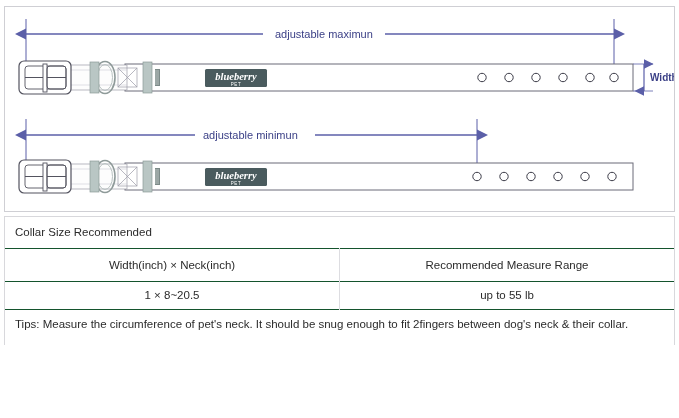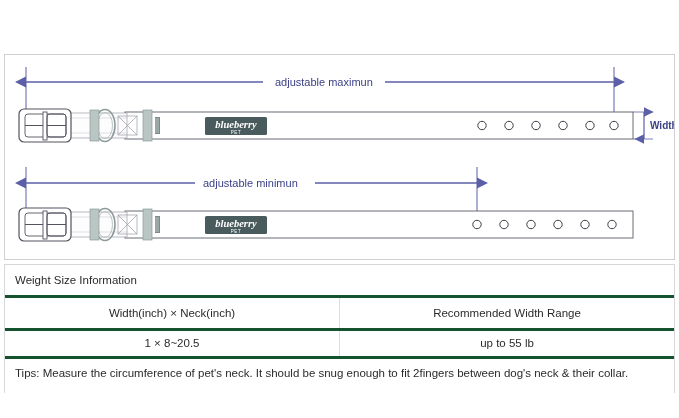--- a/index.html
+++ b/index.html
@@ -7,21 +7,20 @@
     margin: 0; padding: 0;
     background: #ffffff;
     font-family: "Liberation Sans", sans-serif;
   }
   #page {
     position: relative;
     width: 679px;
     height: 345px;
     background: #ffffff;
     overflow: hidden;
-    margin-top: 48px;
   }
 
   
   .diagram-panel {
     position: absolute;
     left: 4px;
     top: 6px;
     width: 671px;
     height: 206px;
     border: 1px solid #cfcfd4;
@@ -38,21 +37,21 @@
     height: 198px;
     border: 1px solid #d8d8dc;
     background: #ffffff;
   }
   .tbl {
     width: 100%;
     border-collapse: collapse;
     table-layout: fixed;
   }
   .tbl td {
-    border-top: 3px solid #14532d;
+    border-top: 1px solid #14532d;
     padding: 0;
     color: #2b2b2b;
     font-size: 11.5px;
     height: 28px;
     vertical-align: middle;
   }
   .tbl tr:first-child td { border-top: none; }
   .title-cell {
     text-align: left;
     padding-left: 10px !important;
@@ -190,25 +189,25 @@
         <circle cx="580" cy="169.5" r="4.2"></circle>
         <circle cx="607" cy="169.5" r="4.2"></circle>
       </g>
     </svg>
   </div>
 
   <div class="table-panel">
     <table class="tbl">
       <tbody>
         <tr>
-          <td class="title-cell" colspan="2">Weight Size Information</td>
+          <td class="title-cell" colspan="2">Collar Size Recommended</td>
         </tr>
         <tr class="hdr">
           <td class="col-a">Width(inch)  ×  Neck(inch)</td>
-          <td class="col-b">Recommended Width Range</td>
+          <td class="col-b">Recommended Measure Range</td>
         </tr>
         <tr>
           <td class="col-a">1 × 8~20.5</td>
           <td class="col-b">up to 55 lb</td>
         </tr>
         <tr>
           <td class="tips-cell" colspan="2">Tips: Measure the circumference of pet's neck. It should be snug enough to fit 2fingers between dog's neck &amp; their collar.</td>
         </tr>
       </tbody>
     </table>

